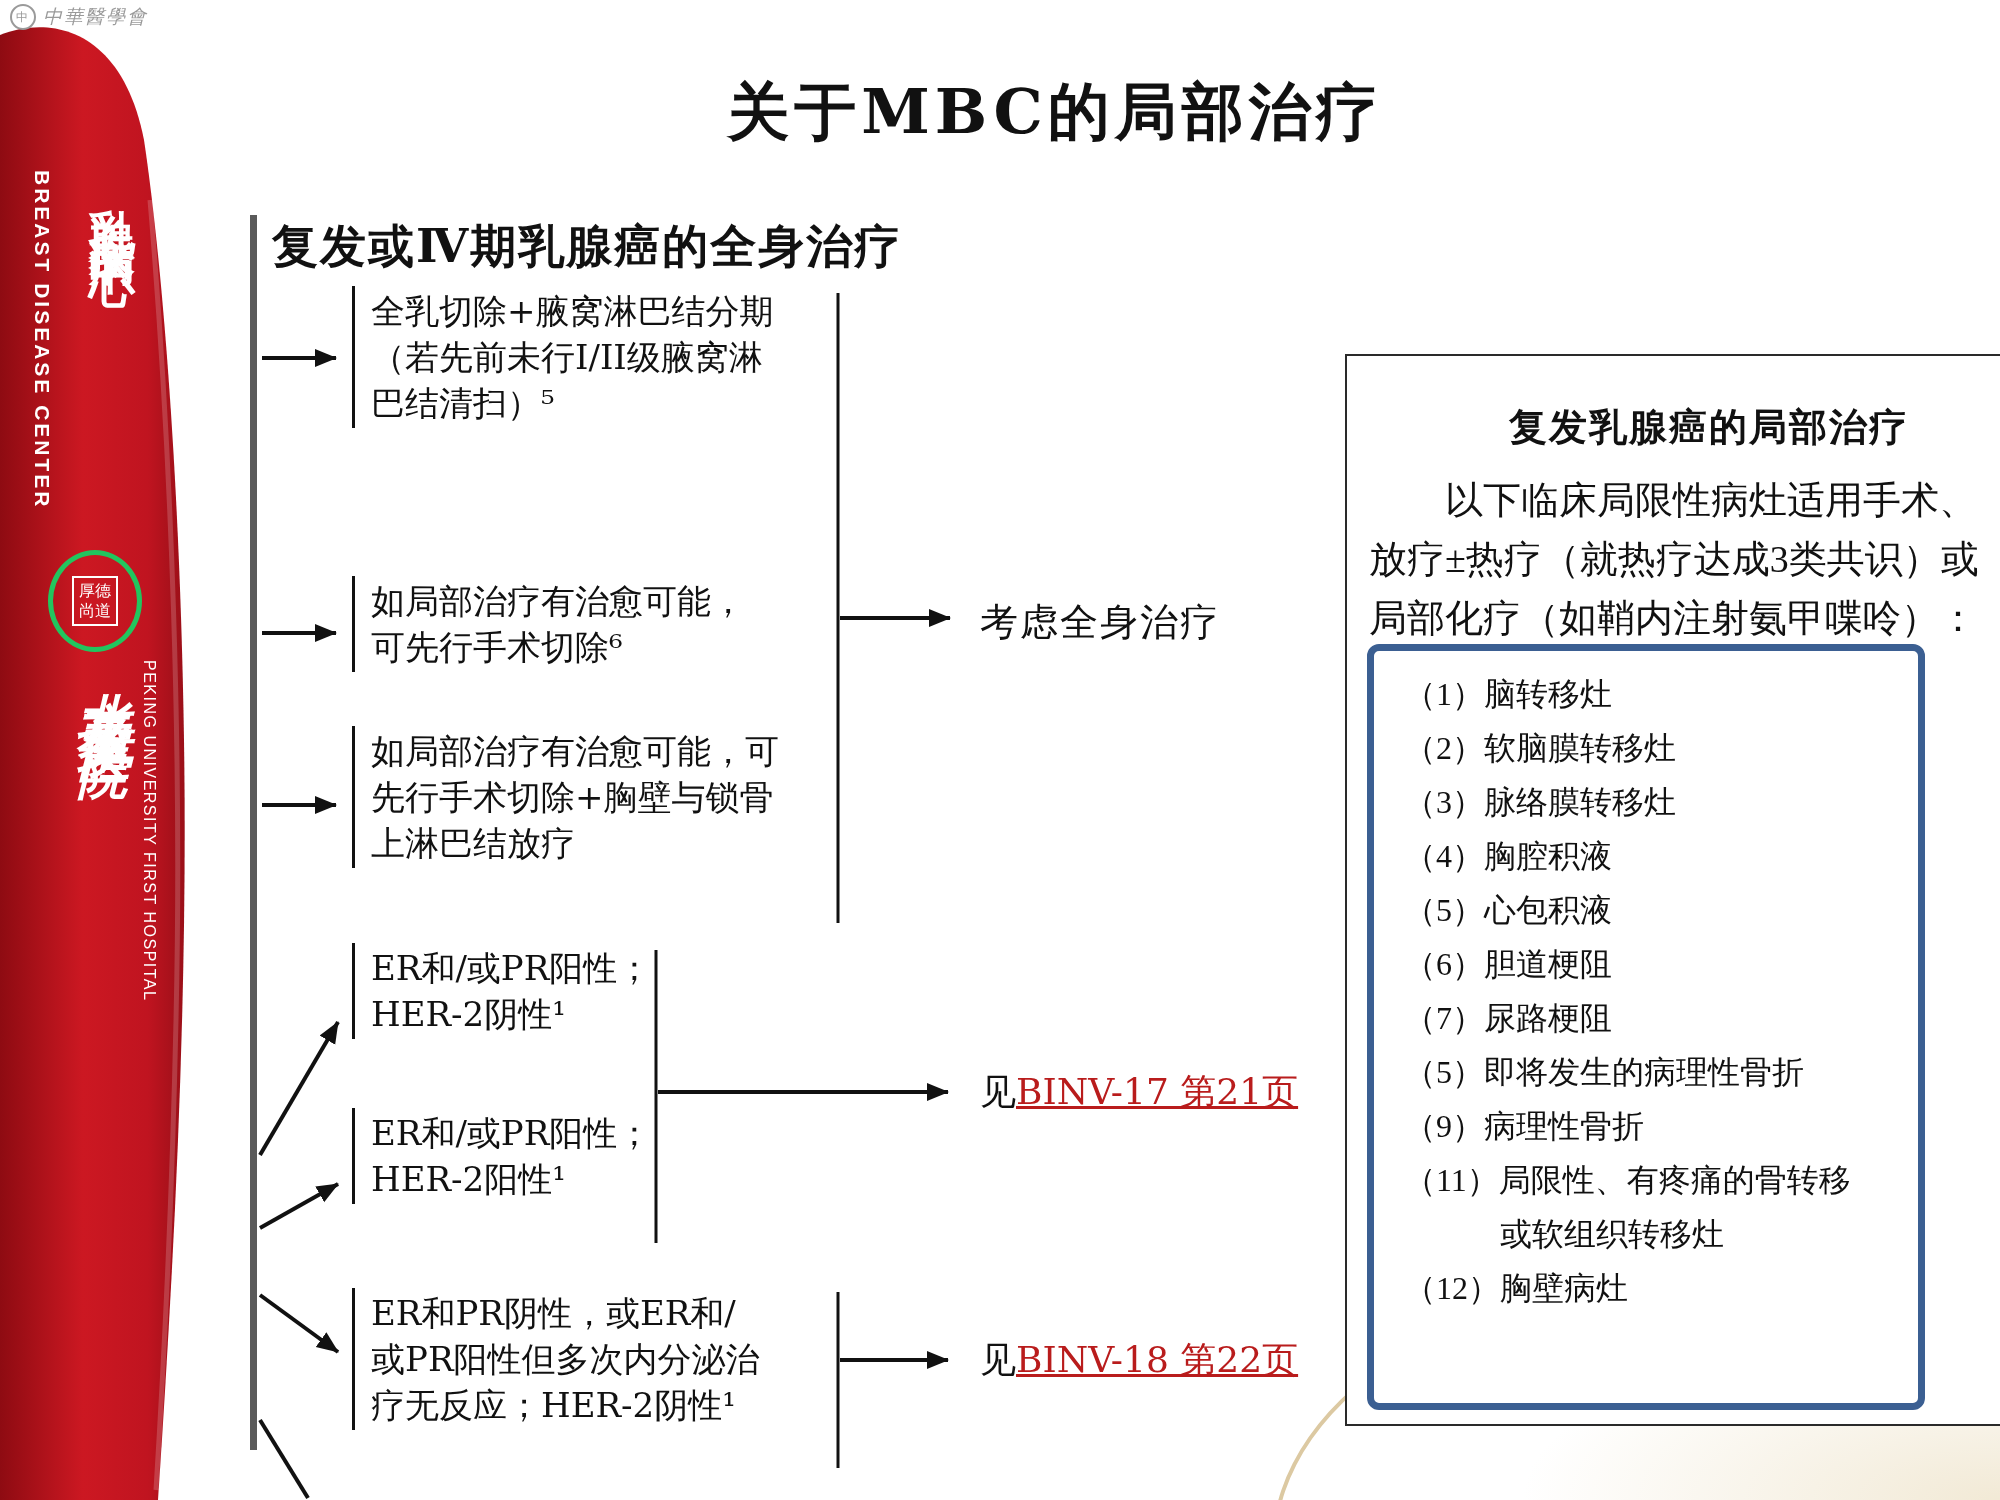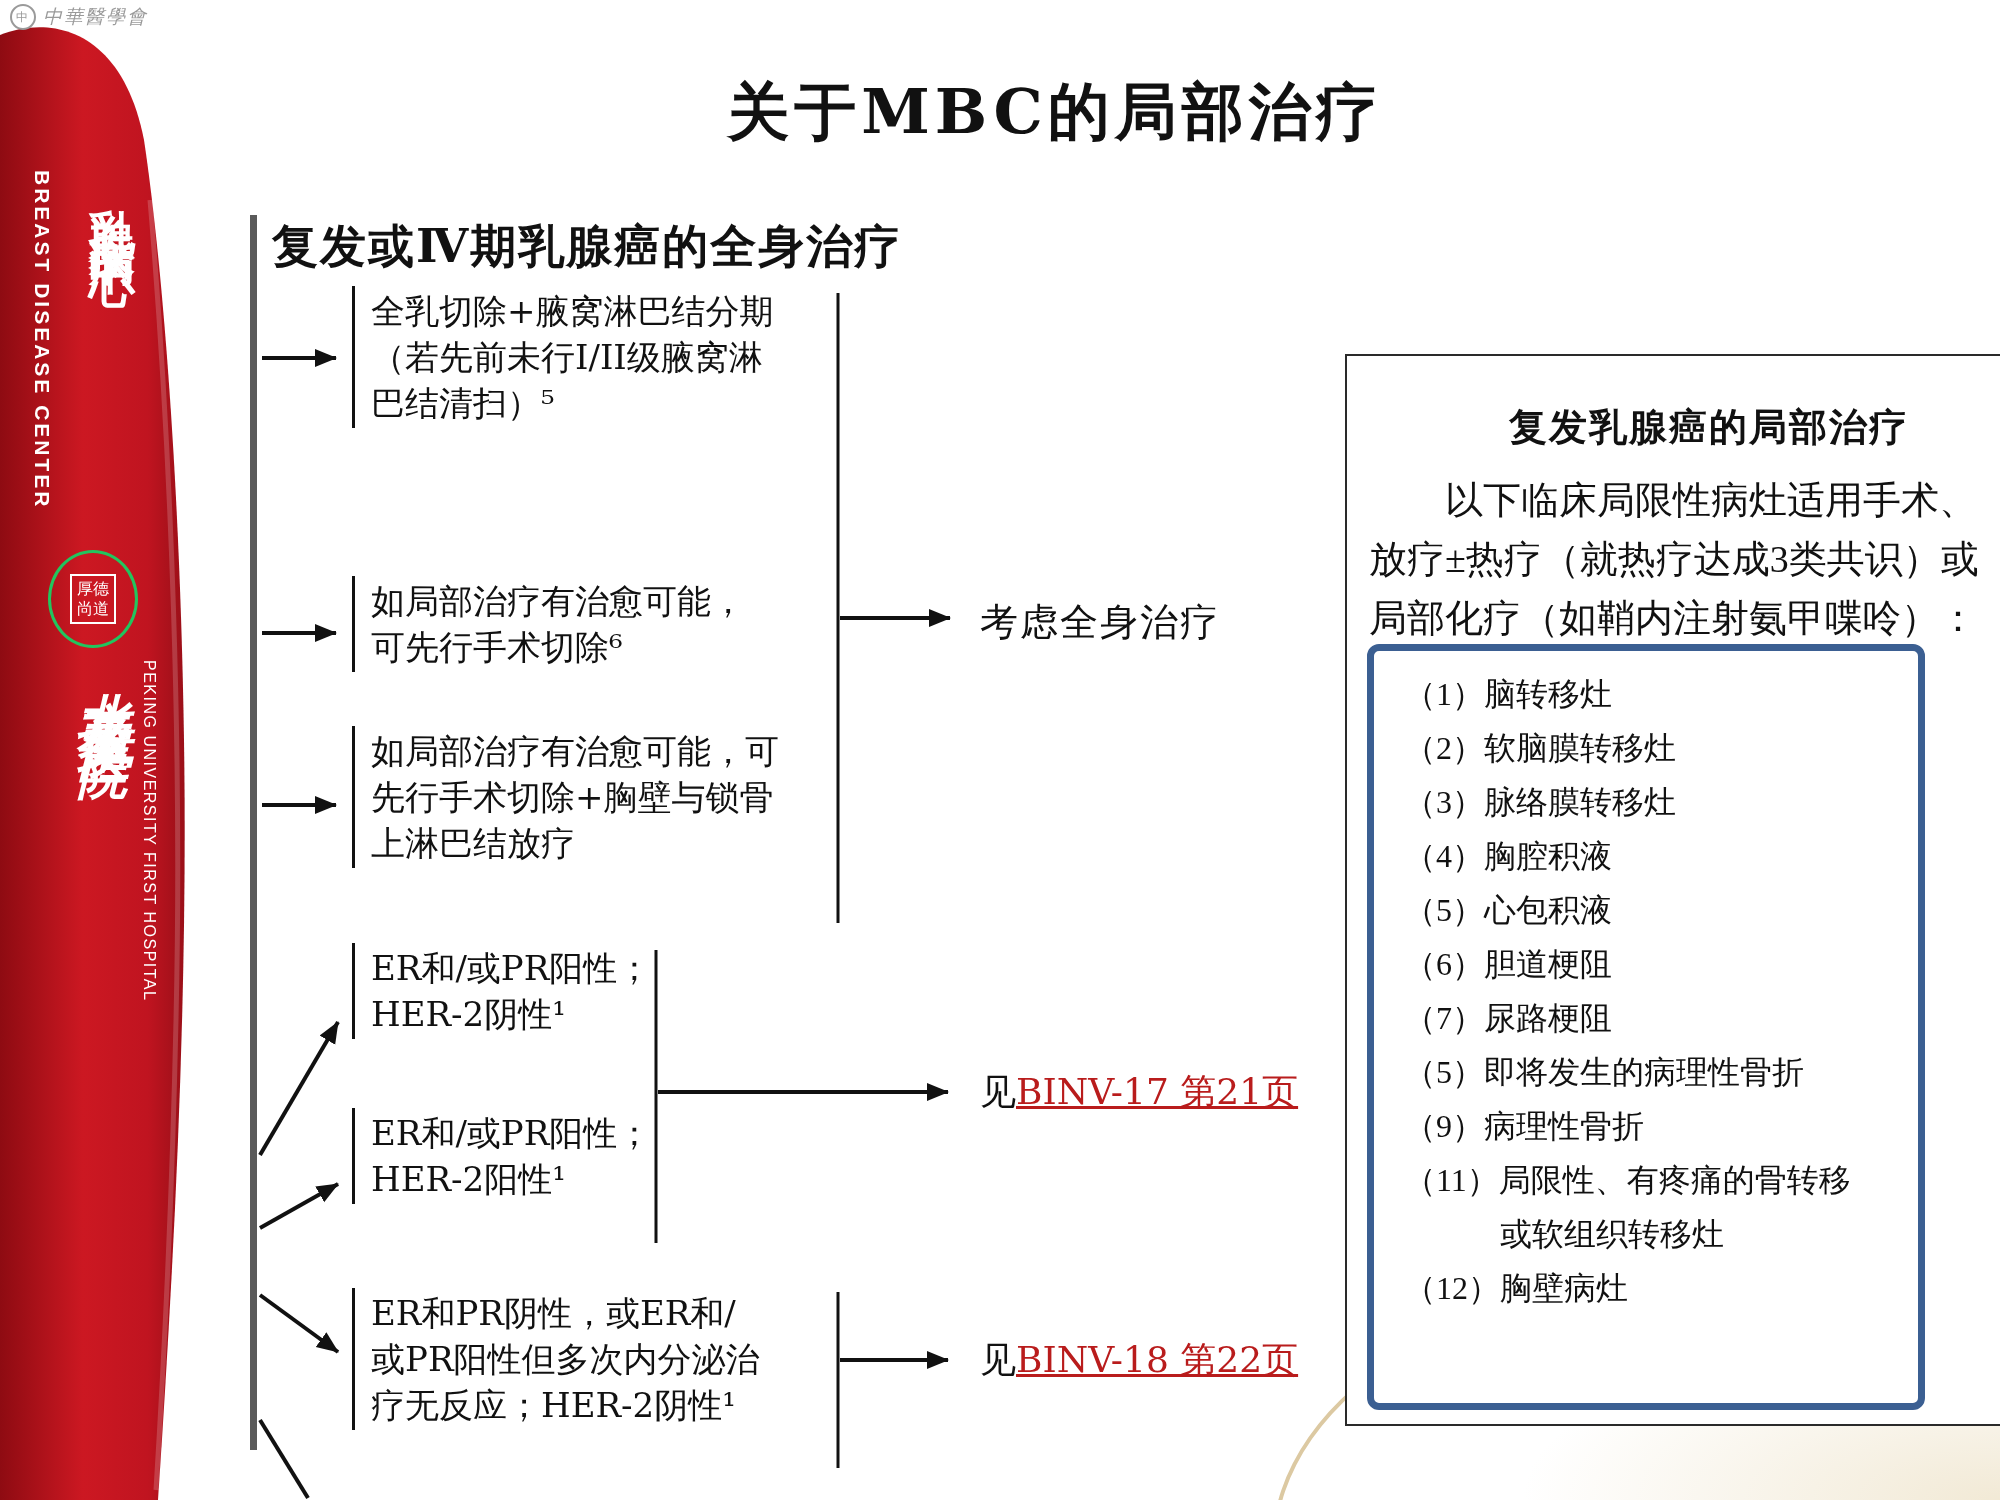--- a/index.html
+++ b/index.html
@@ -13,21 +13,21 @@
   .society-emblem{display:inline-flex;align-items:center;justify-content:center;width:22px;height:22px;
            border:2px solid #9a9a9a;border-radius:50%;font-size:12px;font-style:normal;}
   .vert-en{position:absolute;writing-mode:vertical-rl;color:#fff;z-index:3;
            font-family:"Liberation Sans","DejaVu Sans",sans-serif;}
   .vert-cn{position:absolute;writing-mode:vertical-rl;text-orientation:upright;color:#fff;z-index:3;}
   .center-en{left:30px;top:170px;font-size:21px;letter-spacing:3px;font-weight:600;}
   .center-cn{left:82px;top:172px;font-size:46px;font-weight:700;letter-spacing:10px;}
   .hosp-cn{left:70px;top:652px;font-size:50px;font-weight:700;font-style:italic;letter-spacing:8px;}
   .hosp-en{left:140px;top:660px;font-size:16px;letter-spacing:1.5px;}
   .seal{position:absolute;left:48px;top:550px;width:84px;height:92px;z-index:3;
-        border:3px solid #22c55e;border-radius:50%;display:flex;align-items:center;justify-content:center;}
+        border:5px solid #22c55e;border-radius:50%;display:flex;align-items:center;justify-content:center;}
   .seal-inner{width:40px;font-size:16px;line-height:20px;color:#fff;border:2px solid #fff;
         text-align:center;word-break:break-all;padding:3px 1px;}
 
   
   .page-title{position:absolute;left:200px;right:90px;top:28px;text-align:center;z-index:4;
         font-size:62px;font-weight:800;letter-spacing:5px;}
   .flow-heading{position:absolute;left:272px;top:216px;z-index:4;font-size:46px;font-weight:700;letter-spacing:2px;}
 
   
   .fbox{position:absolute;z-index:4;font-size:34px;line-height:46px;white-space:pre-line;

